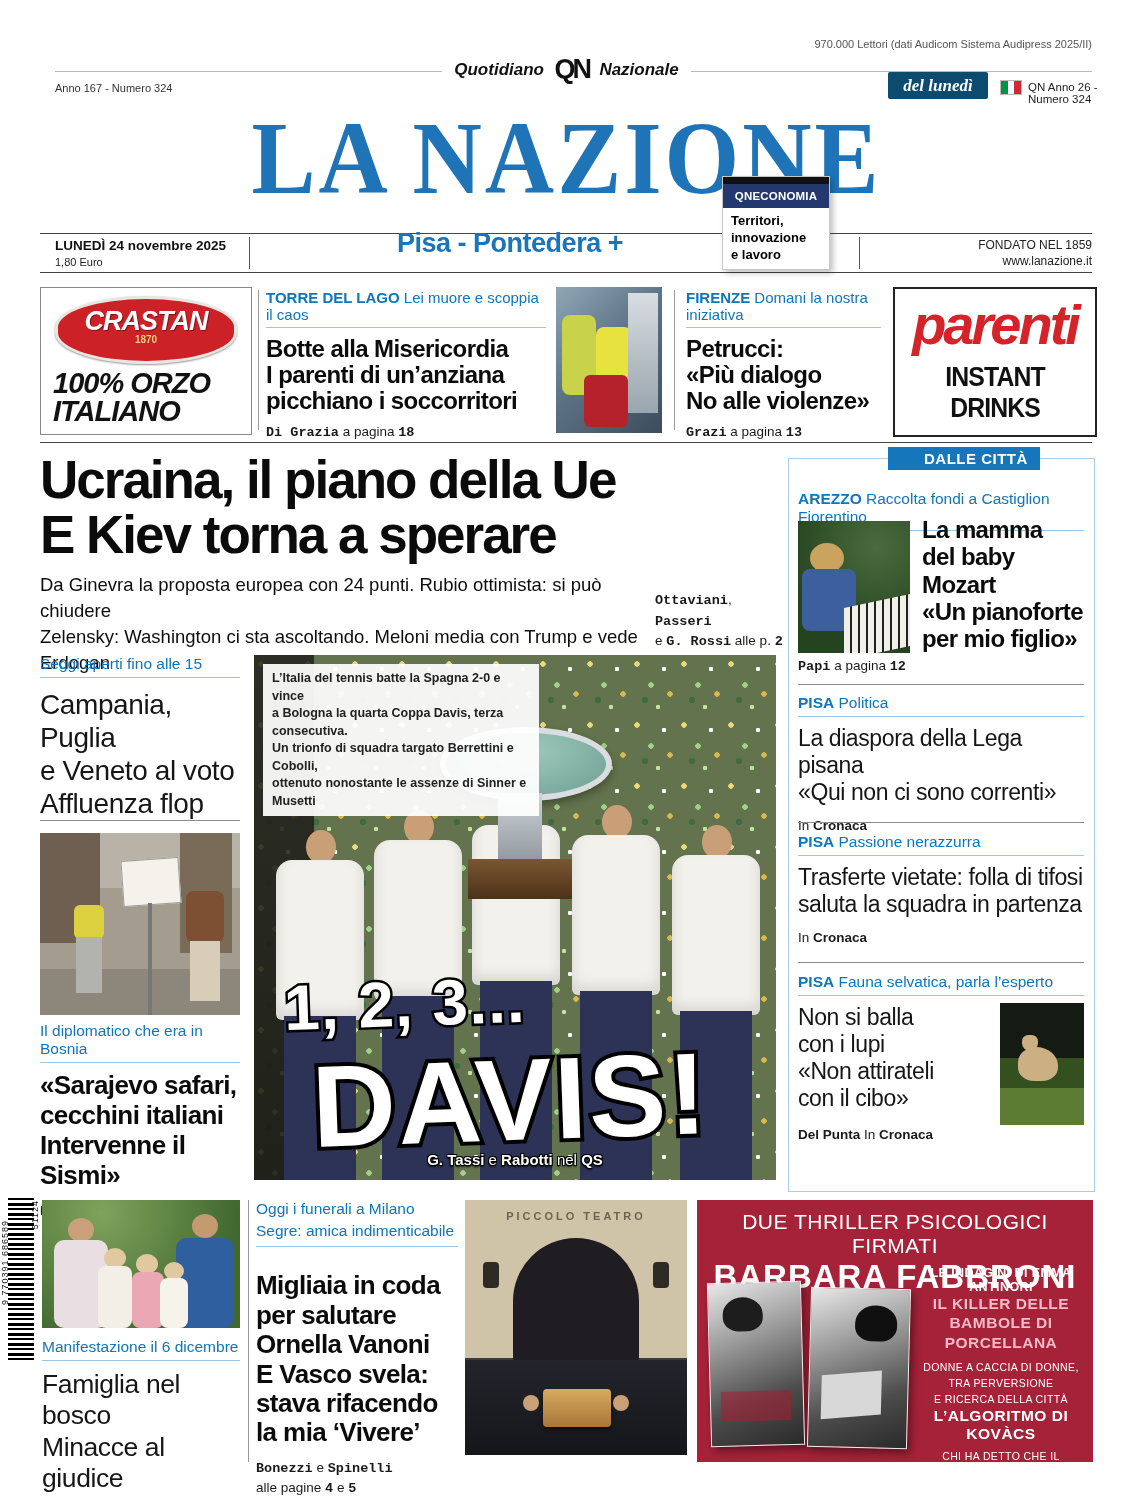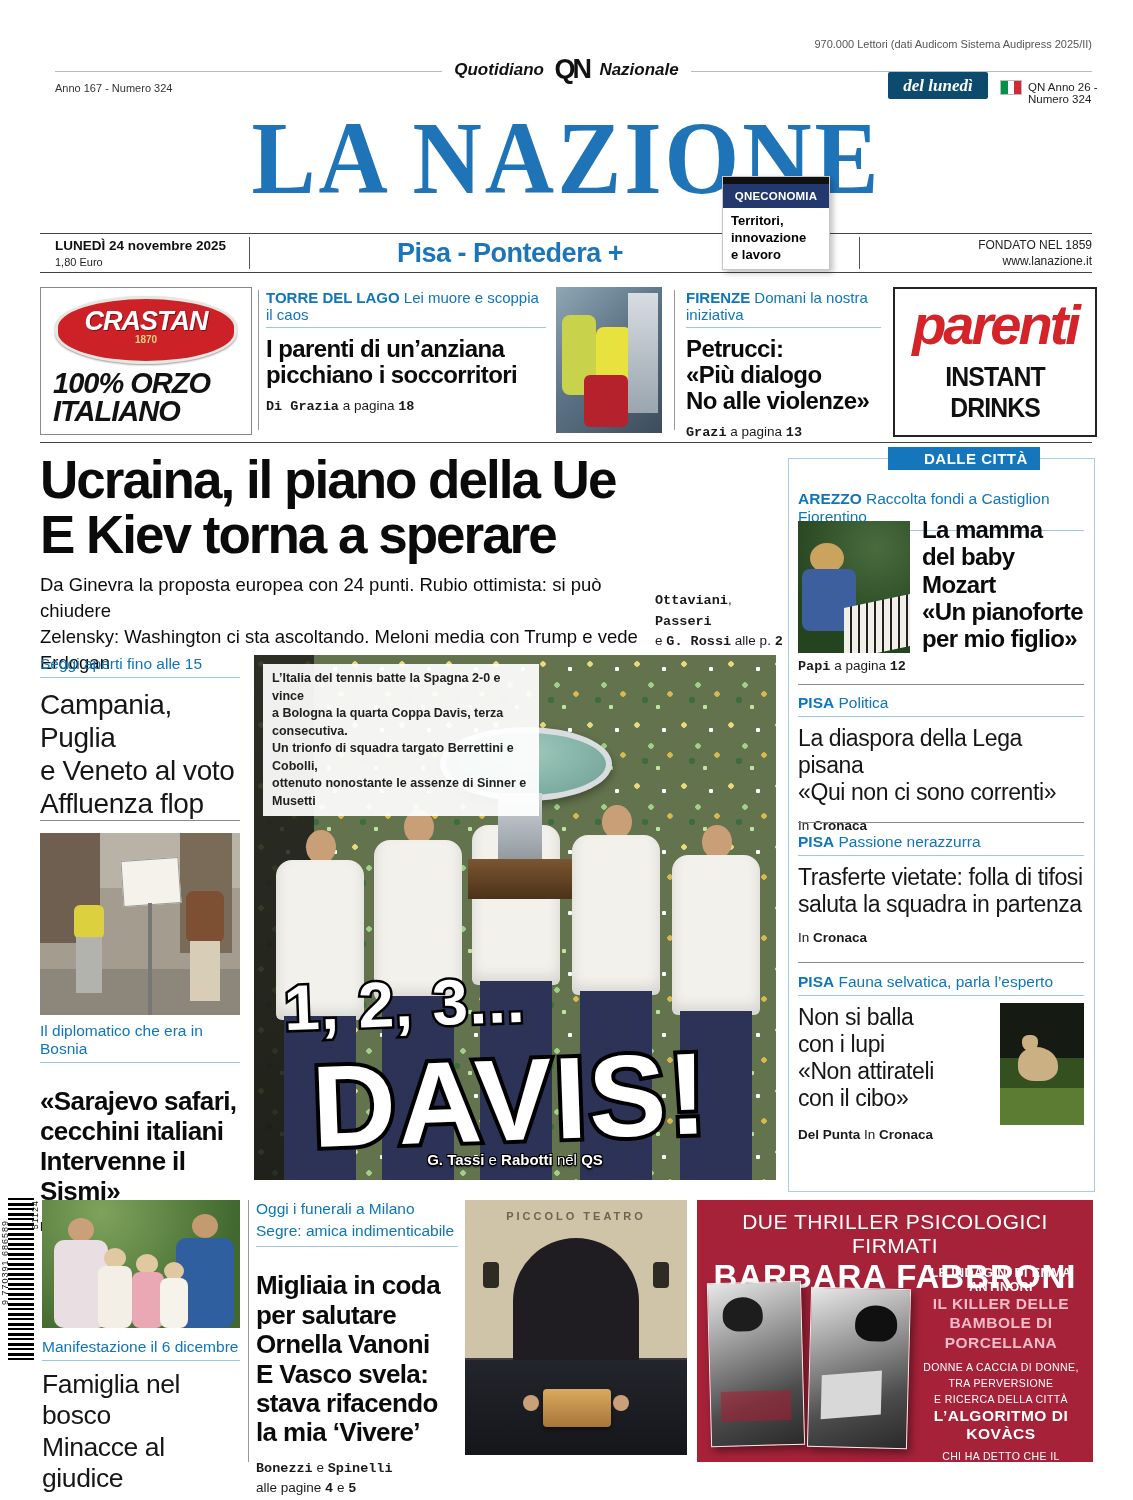--- a/index.html
+++ b/index.html
@@ -75,39 +75,40 @@
       <div>e lavoro</div>
     </div>
   </div>
 
   <div class="abs hair" style="left:40px;right:41px;top:233px;"></div>
   <div class="abs hair" style="left:40px;right:41px;top:272px;"></div>
   <div class="abs vhair" style="left:249px;top:237px;height:32px;"></div>
   <div class="abs vhair" style="left:859px;top:237px;height:32px;"></div>
   <div class="abs" style="left:55px;top:238px;font-weight:800;font-size:13.5px;">LUNEDÌ 24 novembre 2025</div>
   <div class="abs" style="left:55px;top:256px;font-size:11px;color:#222;">1,80 Euro</div>
-  <div class="abs" style="left:300px;top:238px;width:420px;text-align:center;font-weight:800;font-size:27px;color:#1b75bb;letter-spacing:-0.5px;">Pisa - Pontedera +</div>
+  <div class="abs" style="left:300px;top:228px;width:420px;text-align:center;font-weight:800;font-size:27px;color:#1b75bb;letter-spacing:-0.5px;">Pisa - Pontedera +</div>
   <div class="abs" style="right:41px;top:238px;font-size:12px;color:#222;text-align:right;">FONDATO NEL 1859</div>
   <div class="abs" style="right:41px;top:254px;font-size:12px;color:#222;text-align:right;">www.lanazione.it</div>
 
   <div class="abs" style="left:40px;top:287px;width:210px;height:146px;border:1px solid #888;background:#fff;">
     <div style="margin:8px auto 0;width:176px;height:62px;background:#cc2127;border-radius:50%/46%;border:3px solid #e8e6e0;box-shadow:0 1px 2px rgba(0,0,0,.4);text-align:center;">
       <div style="color:#fff;font-weight:800;font-style:italic;font-size:27px;letter-spacing:-1px;line-height:44px;text-shadow:1px 1px 0 #7e1116;">CRASTAN</div>
       <div style="color:#f0cf7e;font-weight:700;font-size:10px;margin-top:-9px;">1870</div>
     </div>
     <div style="text-align:left;padding:6px 0 0 12px;font-style:italic;font-weight:800;font-size:29px;line-height:.95;color:#121212;letter-spacing:-1px;">
       <div>100% ORZO</div>
       <div>ITALIANO</div>
     </div>
   </div>
   <div class="abs vhair" style="left:258px;top:290px;height:140px;background:#999;"></div>
 
   <div class="abs" style="left:266px;top:289px;width:280px;">
     <div class="kicker"><b>TORRE DEL LAGO</b> <span>Lei muore e scoppia il caos</span></div>
     <div class="hl-bold" style="font-size:24px;margin-top:8px;">
+      <div>Botte alla Misericordia</div>
       <div>I parenti di un’anziana</div>
       <div>picchiano i soccorritori</div>
     </div>
     <div class="byline" style="margin-top:10px;">
       <b>Di Grazia</b> <span>a pagina</span> <b>18</b>
     </div>
   </div>
 
   <div class="ph" style="left:556px;top:287px;width:106px;height:146px;background:linear-gradient(135deg,#8fa7b5 0%,#5d7486 45%,#3c4c5c 100%);">
     <div style="position:absolute;left:6px;top:28px;width:34px;height:80px;background:#c8d24a;border-radius:8px;"></div>
@@ -227,21 +228,21 @@
     <div style="position:absolute;left:82px;top:26px;width:56px;height:44px;background:#f4f2ea;border:1px solid #999;transform:rotate(-4deg);"></div>
     <div style="position:absolute;left:108px;top:70px;width:4px;height:112px;background:#777;"></div>
     <div style="position:absolute;left:34px;top:72px;width:30px;height:34px;background:#ddd03f;border-radius:6px;"></div>
     <div style="position:absolute;left:36px;top:104px;width:26px;height:56px;background:#b3b3ad;"></div>
     <div style="position:absolute;left:146px;top:58px;width:38px;height:52px;background:#7d4f33;border-radius:8px;"></div>
     <div style="position:absolute;left:150px;top:108px;width:30px;height:60px;background:#d8cdb6;"></div>
   </div>
 
   <div class="abs" style="left:40px;top:1022px;width:200px;">
     <div class="kicker" style="font-size:15.5px;">Il diplomatico che era in Bosnia</div>
-    <div class="hl-bold" style="font-size:26px;margin-top:24px;line-height:1.15;">
+    <div class="hl-bold" style="font-size:26px;margin-top:8px;line-height:1.15;">
       <div>«Sarajevo safari,</div>
       <div>cecchini italiani</div>
       <div>Intervenne il Sismi»</div>
     </div>
     <div class="byline" style="margin-top:12px;">
       <b>Raffaele Marmo</b> <span>a pagina</span> <b>11</b>
     </div>
   </div>
 
   <div class="ph confetti" style="left:254px;top:655px;width:522px;height:525px;">

